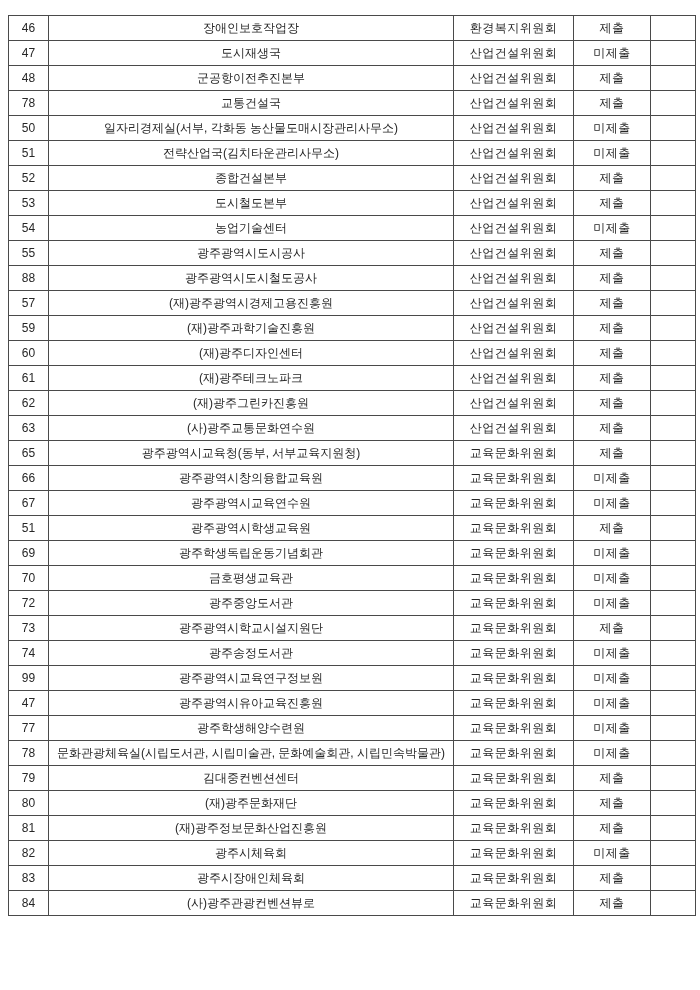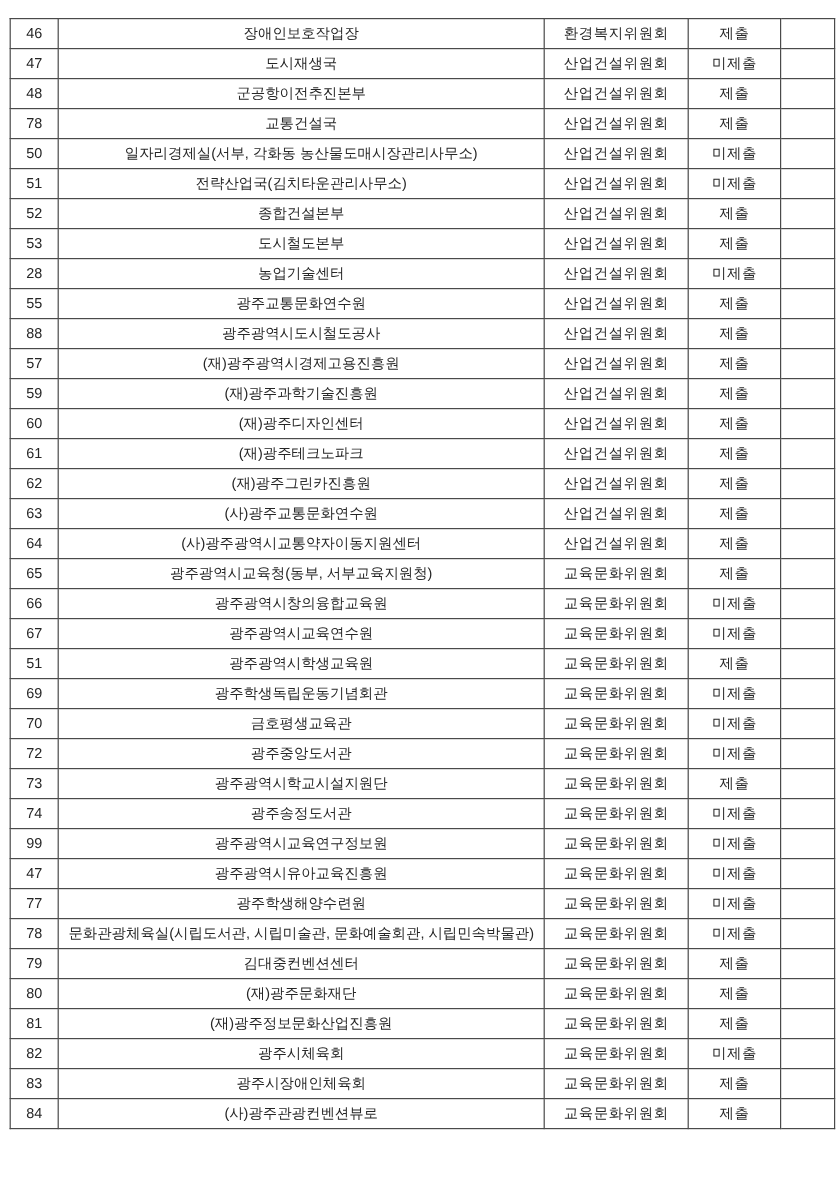--- a/index.html
+++ b/index.html
@@ -115,30 +115,30 @@
 
         <tr>
           <td class="col-no">53</td>
           <td class="col-name">도시철도본부</td>
           <td class="col-committee">산업건설위원회</td>
           <td class="col-status">제출</td>
           <td class="col-note"></td>
         </tr>
 
         <tr>
-          <td class="col-no">28</td>
+          <td class="col-no">54</td>
           <td class="col-name">농업기술센터</td>
           <td class="col-committee">산업건설위원회</td>
           <td class="col-status">미제출</td>
           <td class="col-note"></td>
         </tr>
 
         <tr>
           <td class="col-no">55</td>
-          <td class="col-name">광주교통문화연수원</td>
+          <td class="col-name">광주광역시도시공사</td>
           <td class="col-committee">산업건설위원회</td>
           <td class="col-status">제출</td>
           <td class="col-note"></td>
         </tr>
 
         <tr>
           <td class="col-no">88</td>
           <td class="col-name">광주광역시도시철도공사</td>
           <td class="col-committee">산업건설위원회</td>
           <td class="col-status">제출</td>
@@ -187,27 +187,20 @@
         </tr>
 
         <tr>
           <td class="col-no">63</td>
           <td class="col-name">(사)광주교통문화연수원</td>
           <td class="col-committee">산업건설위원회</td>
           <td class="col-status">제출</td>
           <td class="col-note"></td>
         </tr>
 
-        <tr>
-          <td class="col-no">64</td>
-          <td class="col-name">(사)광주광역시교통약자이동지원센터</td>
-          <td class="col-committee">산업건설위원회</td>
-          <td class="col-status">제출</td>
-          <td class="col-note"></td>
-        </tr>
 
         <tr>
           <td class="col-no">65</td>
           <td class="col-name">광주광역시교육청(동부, 서부교육지원청)</td>
           <td class="col-committee">교육문화위원회</td>
           <td class="col-status">제출</td>
           <td class="col-note"></td>
         </tr>
 
         <tr>

